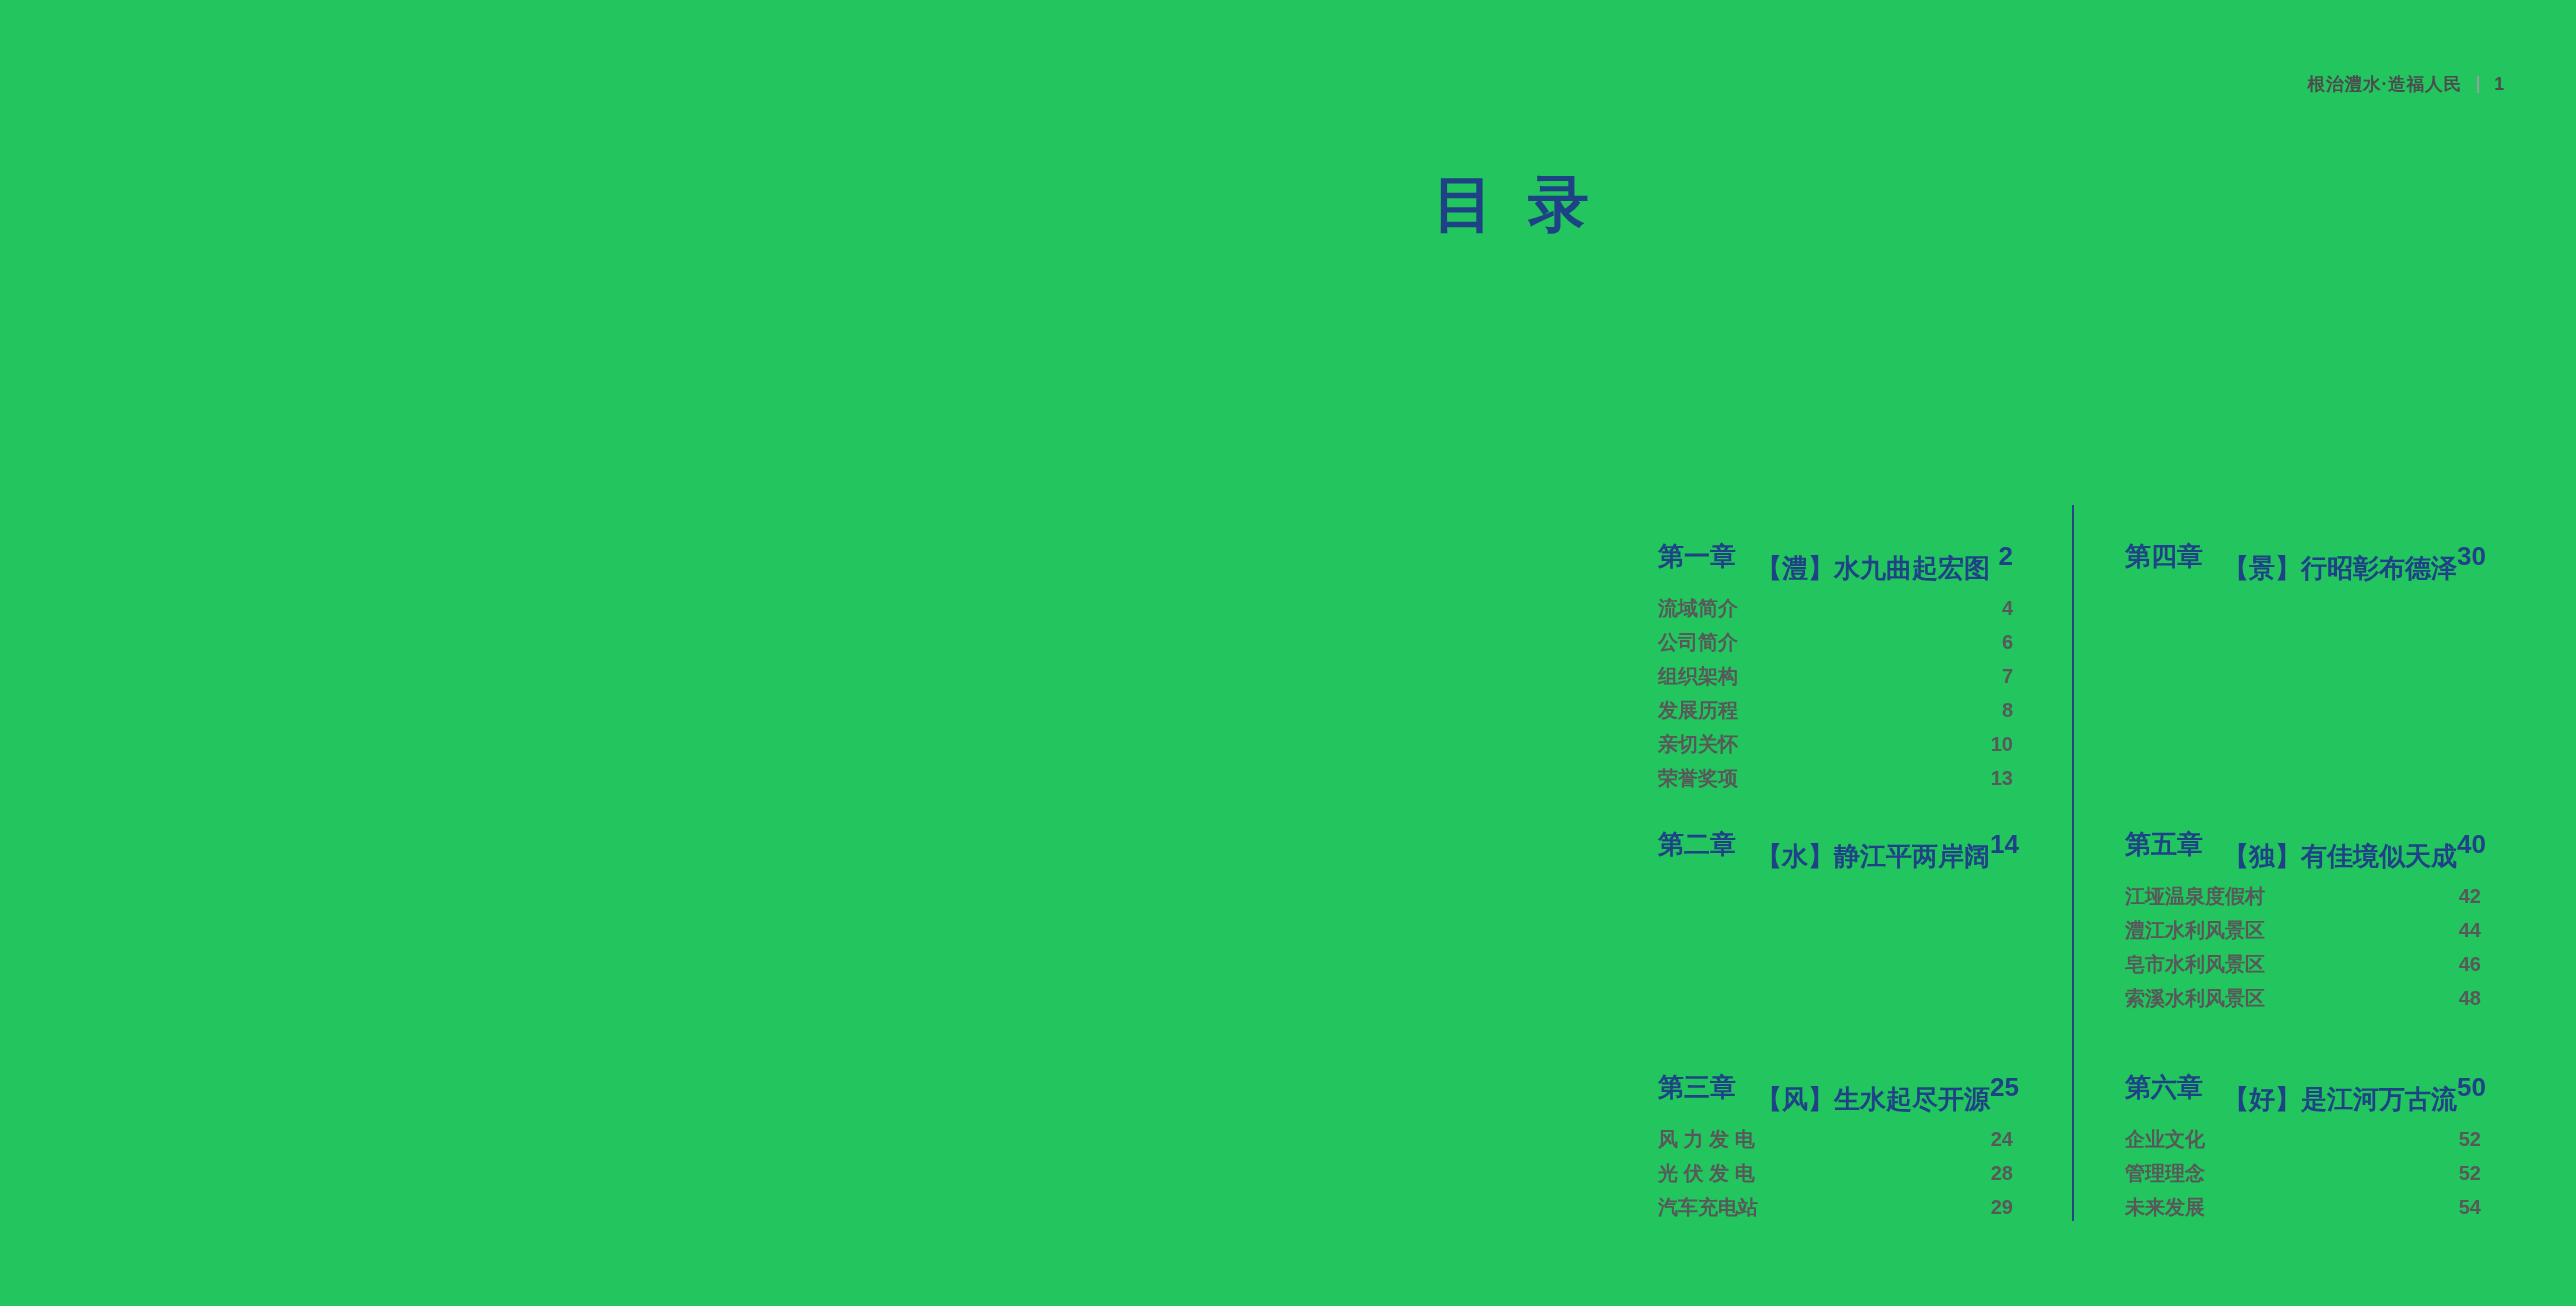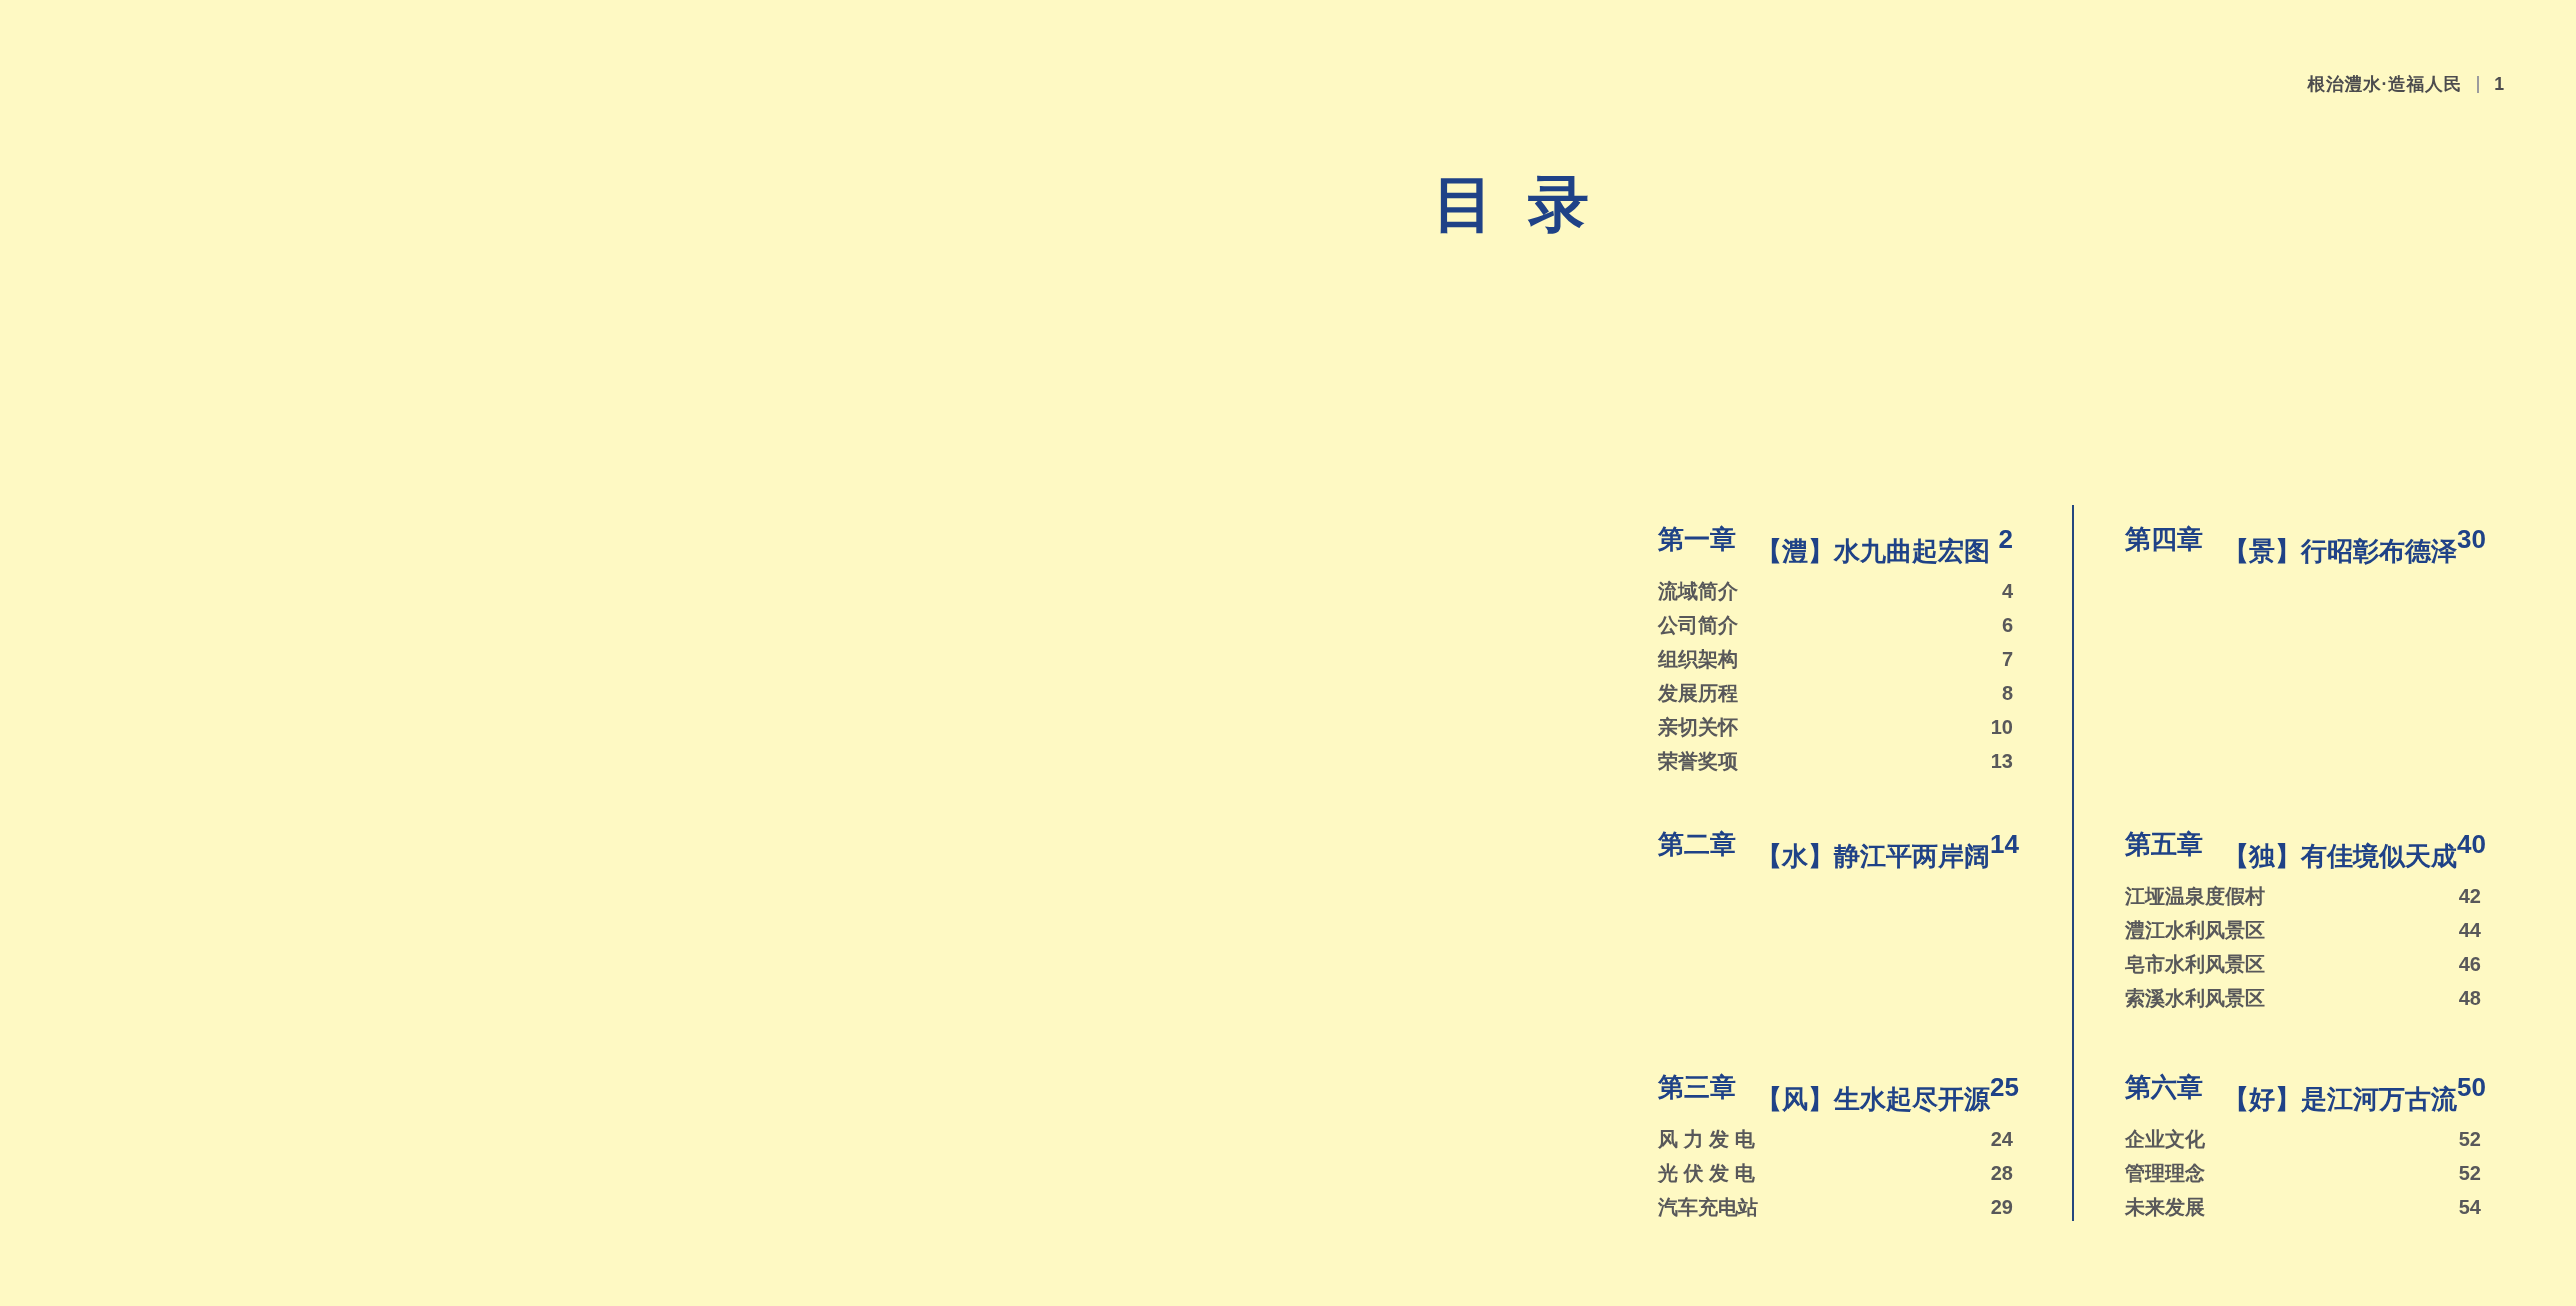--- a/index.html
+++ b/index.html
@@ -1,19 +1,19 @@
 <!DOCTYPE html>
 <html style="font-size:12.3px"><head>
 <meta charset="utf-8">
 <style>
   html,body{margin:0;padding:0;background:#ffffff;}
   .page{
     position:relative;
     width:2576px;height:1306px;
-    background:#fef9c3;
+    background:#22c55e;
     font-family:"Liberation Sans",sans-serif;
     overflow:hidden;
   }
 
   
   .running-header{
     position:absolute;top:72px;right:71px;
     display:flex;align-items:center;gap:15.4px;
     font-size:17.7px;font-weight:bold;color:#4c4c4e;
     letter-spacing:0.8px;white-space:pre;
@@ -28,21 +28,21 @@
   }
 
   
   .column-divider{
     position:absolute;left:2072px;top:505px;
     width:2.3px;height:716px;background:#24477f;
   }
   .toc-section{position:absolute;}
   .pos-left{left:1658px;width:355px;}
   .pos-right{left:2125px;width:356px;}
-  .row-a{top:524px;}
+  .row-a{top:541px;}
   .row-b{top:829px;}
   .row-c{top:1072px;}
 
   
   .chapter-row{
     display:flex;align-items:center;height:31px;
     font-size:26px;font-weight:bold;color:#1f4287;
     white-space:pre;
   }
   .chapter-title{margin-left:20px;margin-top:23px;}

